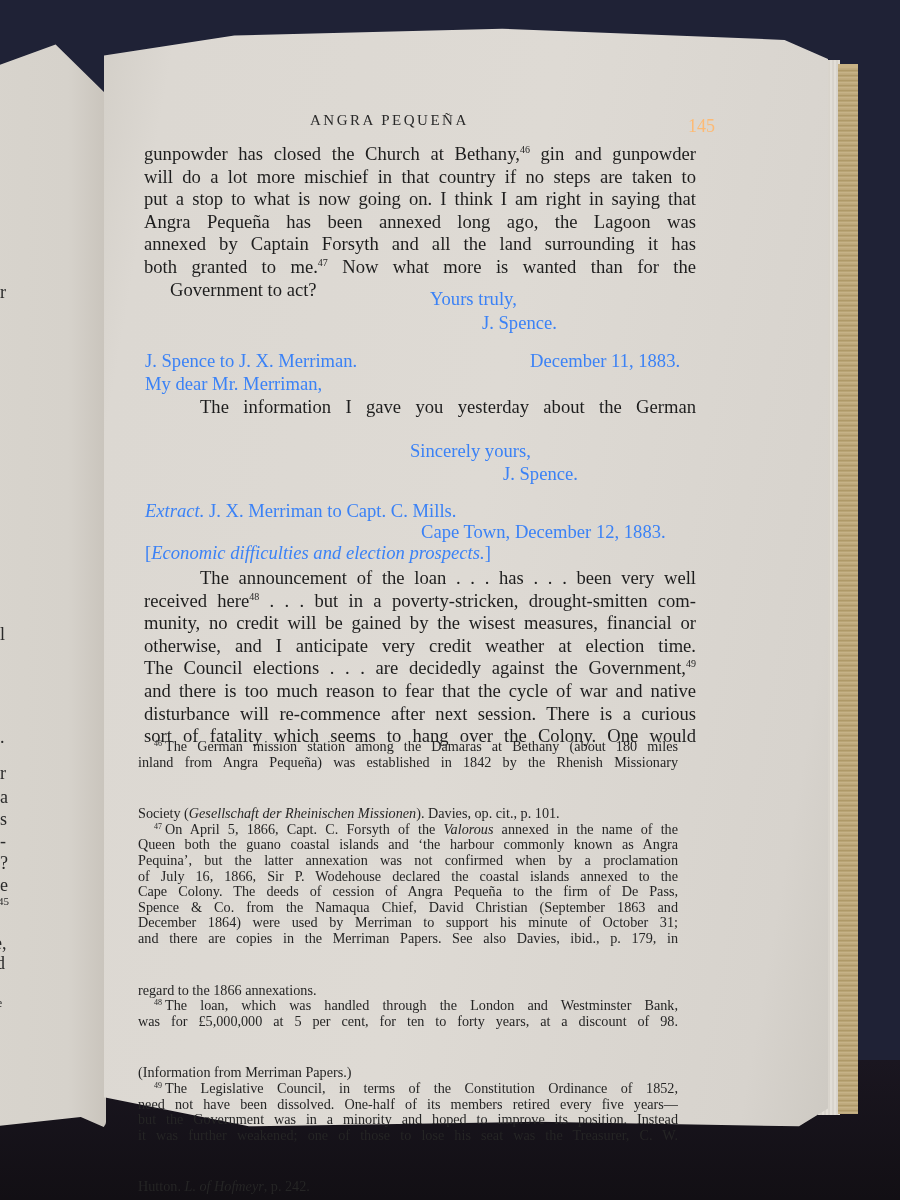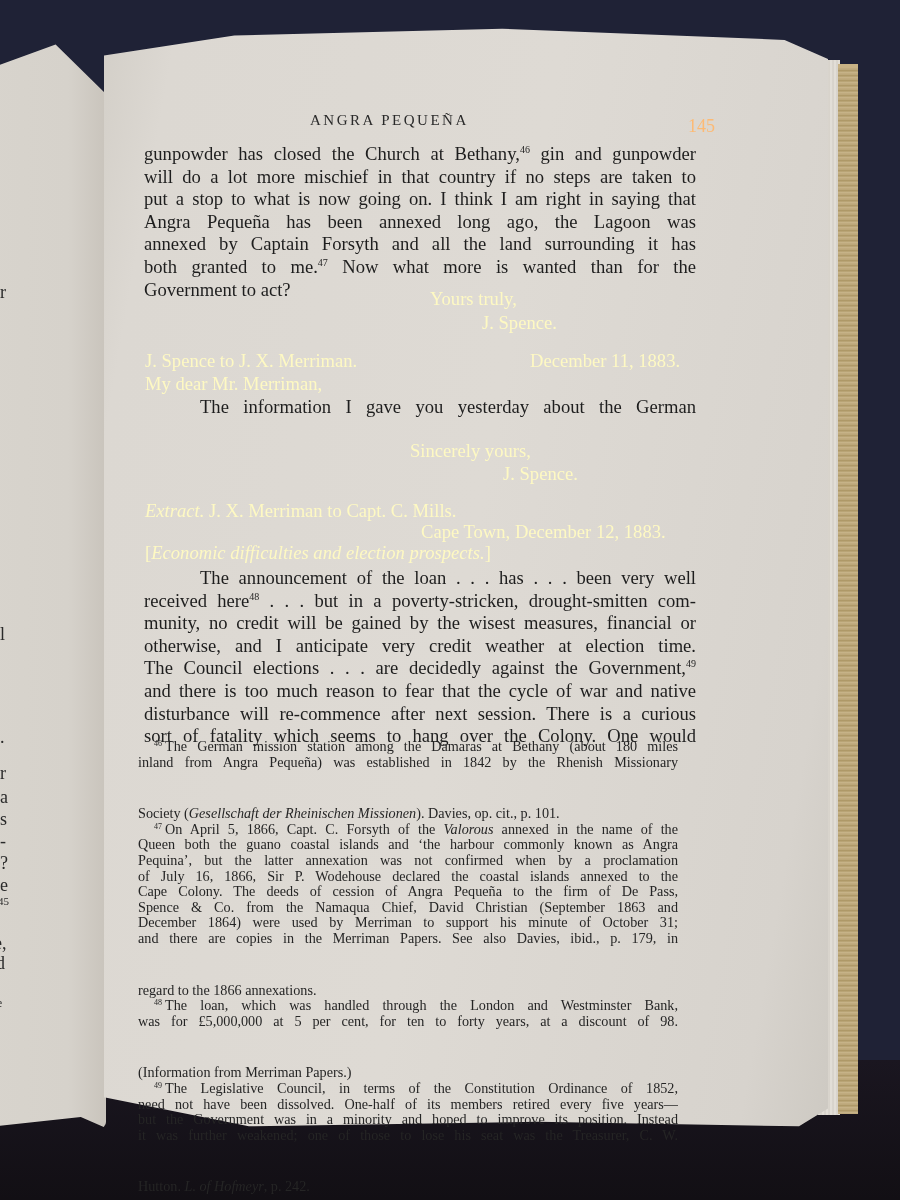--- a/index.html
+++ b/index.html
@@ -88,26 +88,26 @@
       line-height: 22.6px;
       color: #1e1e1e;
       text-align: justify;
     }
     .line {
       display: block;
       white-space: nowrap;
       text-align: justify;
       text-align-last: justify;
     }
-    .line.last { text-align-last: left; }
+    .line.last { text-align-last: left; margin-left: 26px; }
     .line.indent { padding-left: 56px; }
     .sig {
       position: absolute;
       font-size: 18.6px;
-      color: #fef9c3;
+      color: #3b82f6;
       white-space: nowrap;
     }
     sup {
       font-size: 10px;
       line-height: 0;
       vertical-align: 7px;
     }
     .italic { font-style: italic; }
 
     .footnotes {

